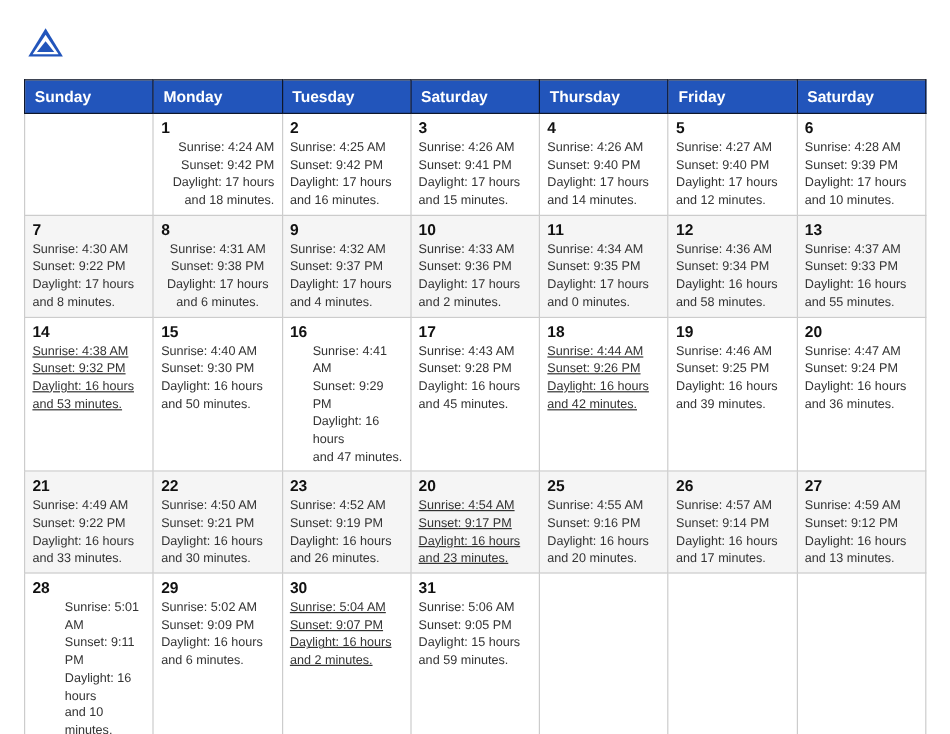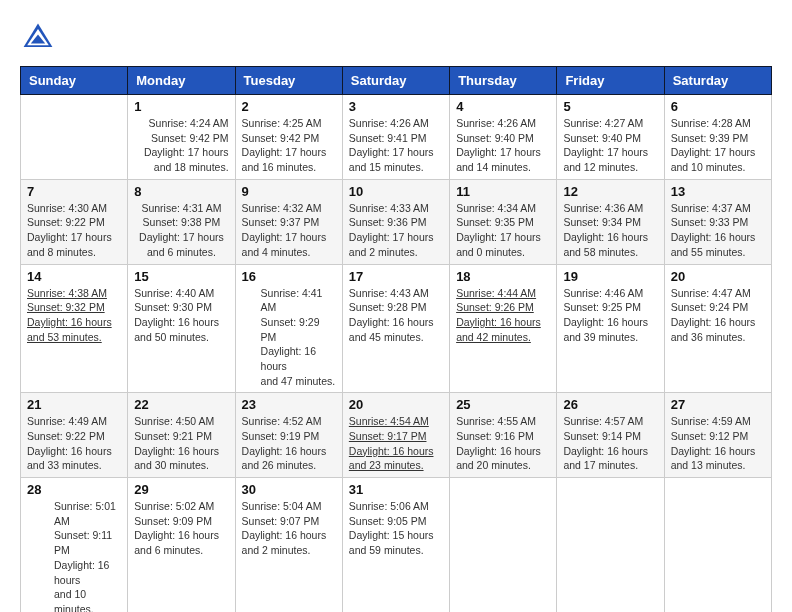--- a/index.html
+++ b/index.html
@@ -328,21 +328,21 @@
         </td>
         <td>
           <div class="day-number">29</div>
           <div class="day-info" style="white-space: pre-line;">Sunrise: 5:02 AM
 Sunset: 9:09 PM
 Daylight: 16 hours
 and 6 minutes.</div>
         </td>
         <td>
           <div class="day-number">30</div>
-          <div class="day-info" style="white-space: pre-line;">Sunrise: 5:04 AM
+          <div class="day-info" style="white-space: pre-line; text-decoration: underline;">Sunrise: 5:04 AM
 Sunset: 9:07 PM
 Daylight: 16 hours
 and 2 minutes.</div>
         </td>
         <td>
           <div class="day-number">31</div>
           <div class="day-info" style="white-space: pre-line;">Sunrise: 5:06 AM
 Sunset: 9:05 PM
 Daylight: 15 hours
 and 59 minutes.</div>

